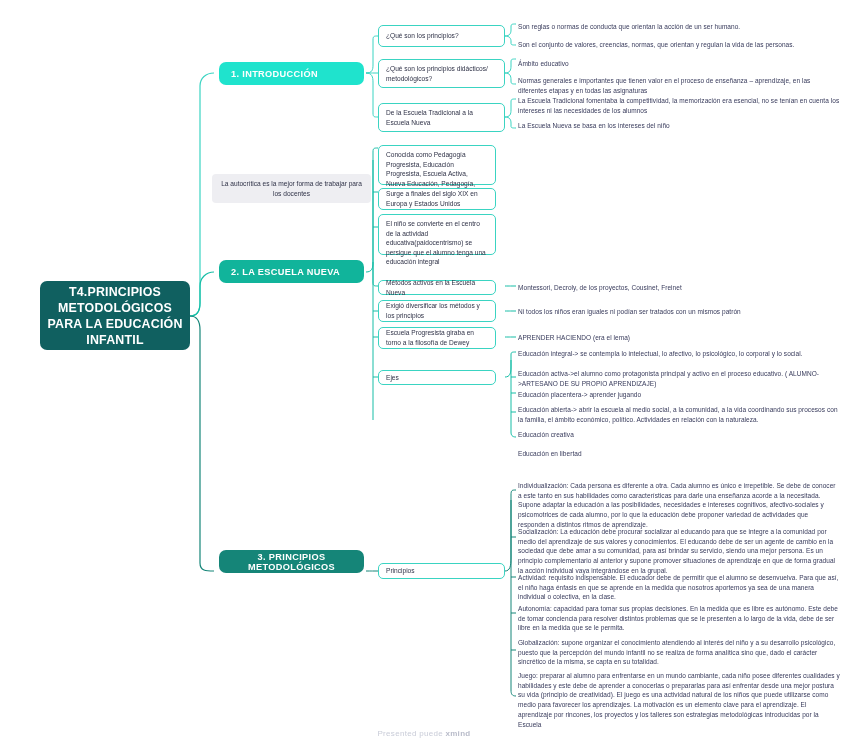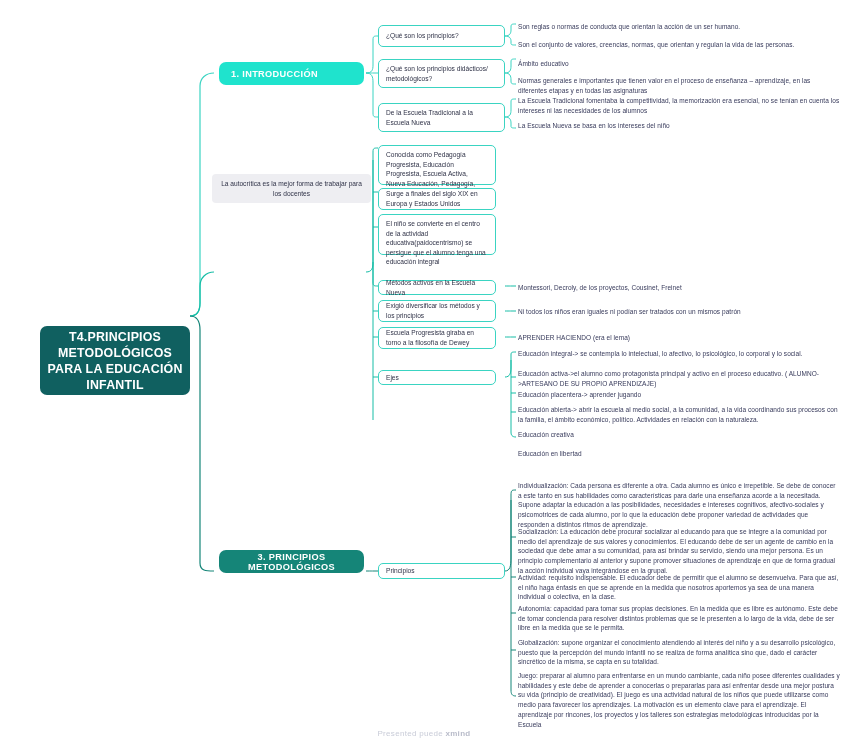--- a/index.html
+++ b/index.html
@@ -35,21 +35,20 @@
     left: 40px; top: 281px;
     width: 150px; height: 69px;
     background: #106060;
     border-radius: 7px;
     color: #ffffff;
     font-size: 12.4px;
     font-weight: 700;
     line-height: 16px;
     letter-spacing: 0.2px;
     padding: 4px 6px;
-    margin-top: 45px;
   }
 
   
   .pill {
     border-radius: 7px;
     color: #ffffff;
     font-size: 9.2px;
     font-weight: 700;
     letter-spacing: 0.35px;
     padding: 0 12px;
@@ -172,20 +171,21 @@
   <div class="obox" style="left:378px; top:103px; width:127px; height:29px;">De la Escuela Tradicional a la Escuela Nueva</div>
 
   <div class="leaf" style="left:518px; top:22px; width:322px;">Son reglas o normas de conducta que orientan la acción de un ser humano.</div>
   <div class="leaf" style="left:518px; top:40px; width:322px;">Son el conjunto de valores, creencias, normas, que orientan y regulan la vida de las personas.</div>
   <div class="leaf" style="left:518px; top:59px; width:322px;">Ámbito educativo</div>
   <div class="leaf" style="left:518px; top:76px; width:322px;">Normas generales e importantes que tienen valor en el proceso de enseñanza – aprendizaje, en las diferentes etapas y en todas las asignaturas</div>
   <div class="leaf" style="left:518px; top:96px; width:322px;">La Escuela Tradicional fomentaba la competitividad, la memorización era esencial, no se tenían en cuenta los intereses ni las necesidades de los alumnos</div>
   <div class="leaf" style="left:518px; top:121px; width:322px;">La Escuela Nueva se basa en los intereses del niño</div>
 
   <div class="node note-gray">La autocrítica es la mejor forma de trabajar para los docentes</div>
+  <div class="node pill nueva">2. LA ESCUELA NUEVA</div>
 
   <div class="obox" style="left:378px; top:145px; width:118px; height:40px; align-items:flex-start;">Conocida como Pedagogía Progresista, Educación Progresista, Escuela Activa, Nueva Educación, Pedagogía, Escuela Reformista</div>
   <div class="obox" style="left:378px; top:188px; width:118px; height:22px;">Surge a finales del siglo XIX en Europa y Estados Unidos</div>
   <div class="obox" style="left:378px; top:214px; width:118px; height:41px; align-items:flex-start;">El niño se convierte en el centro de la actividad educativa(paidocentrismo) se persigue que el alumno tenga una educación integral</div>
   <div class="obox" style="left:378px; top:280px; width:118px; height:15px;">Métodos activos en la Escuela Nueva</div>
   <div class="obox" style="left:378px; top:300px; width:118px; height:22px;">Exigió diversificar los métodos y los principios</div>
   <div class="obox" style="left:378px; top:327px; width:118px; height:22px;">Escuela Progresista giraba en torno a la filosofía de Dewey</div>
   <div class="obox" style="left:378px; top:370px; width:118px; height:15px;">Ejes</div>
 
   <div class="leaf" style="left:518px; top:283px; width:322px;">Montessori, Decroly, de los proyectos, Cousinet, Freinet</div>

